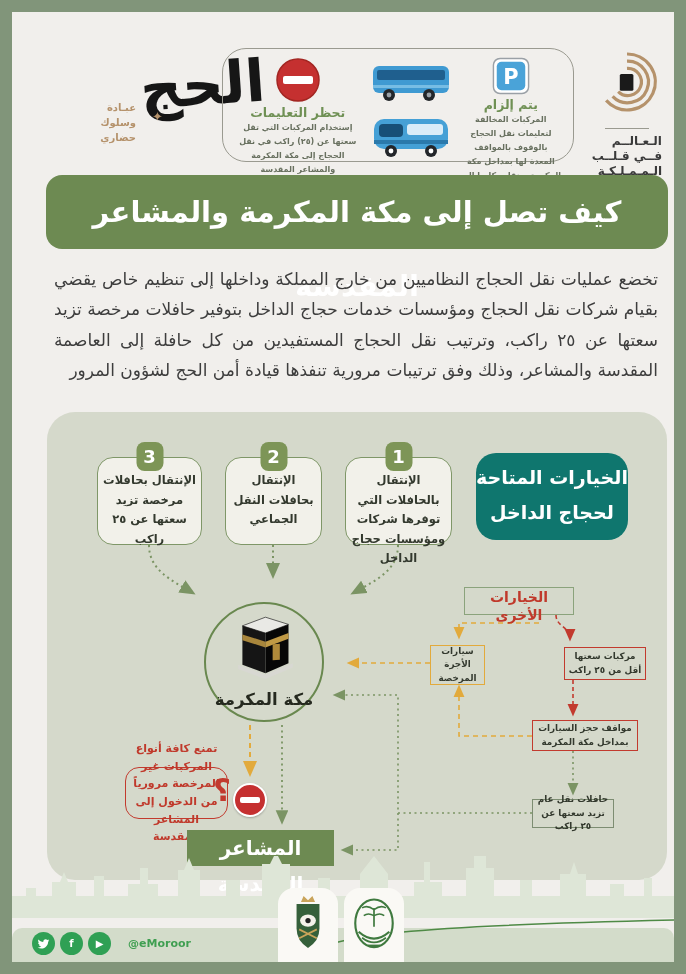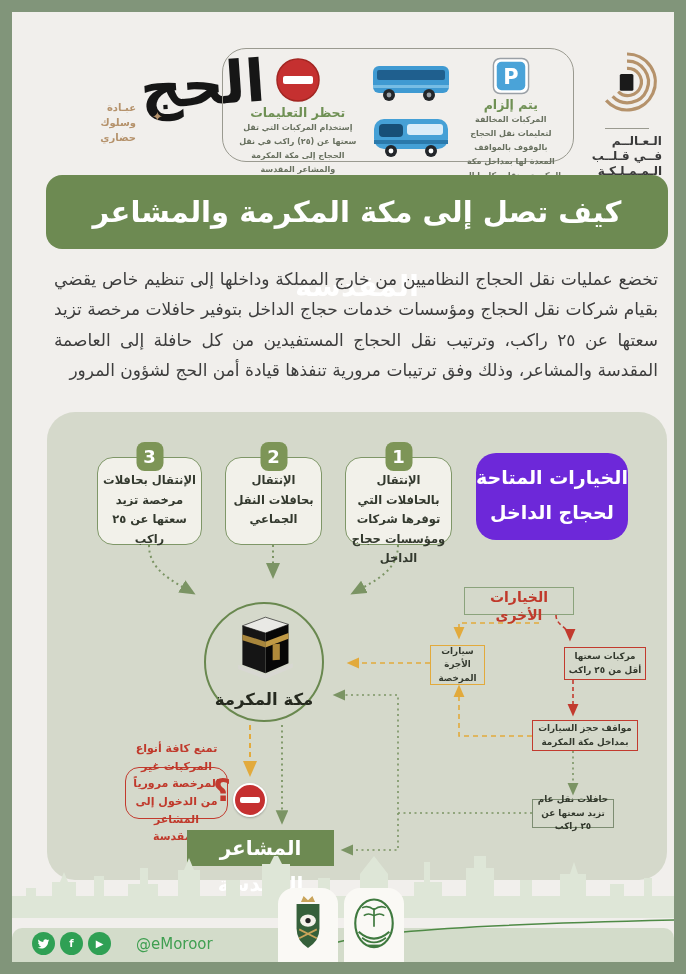--- a/index.html
+++ b/index.html
@@ -28,21 +28,21 @@
 
   
   .title-banner{left:34px;top:163px;width:622px;height:74px;background:#6d8a52;border-radius:16px;
                 color:#fff;font-size:29px;font-weight:bold;text-align:center;line-height:74px;direction:rtl;}
   .intro{left:42px;top:252px;width:604px;color:#3d3d3d;font-size:17px;font-weight:normal;
          line-height:1.78;direction:rtl;text-align:justify;}
 
   
   .panel{left:35px;top:400px;width:620px;height:468px;background:#d5d9cb;border-radius:28px;}
   .flow-svg{position:absolute;left:0;top:0;width:620px;height:468px;}
-  .opt-green{left:429px;top:41px;width:152px;height:87px;background:#6d28d9;border-radius:20px;
+  .opt-green{left:429px;top:41px;width:152px;height:87px;background:#0f766e;border-radius:20px;
              color:#fff;font-size:19px;font-weight:bold;text-align:center;line-height:1.85;
              padding-top:7px;direction:rtl;}
   .opt-box{top:45px;height:88px;background:#f2f1ea;border:1.6px solid #7f9768;border-radius:16px;
            color:#33392e;font-size:11.5px;font-weight:bold;text-align:center;line-height:1.7;
            padding:13px 5px 4px;direction:rtl;}
   .badge{position:absolute;top:-16px;left:50%;transform:translateX(-50%);width:27px;height:29px;
          background:#7d9557;border-radius:8px;color:#fff;font-size:18px;font-weight:bold;
          text-align:center;line-height:29px;}
   .kaaba-circle{left:157px;top:190px;width:120px;height:120px;border:2.5px solid #69884f;
                 border-radius:50%;text-align:center;}
@@ -69,21 +69,21 @@
   
   .skyline{left:0;right:0;bottom:44px;height:62px;}
   .band{left:0;right:0;bottom:0;height:34px;background:#d3dcca;border-radius:10px 10px 0 0;}
   .curve{left:0;right:0;bottom:0;height:56px;pointer-events:none;}
   .tab{bottom:0;width:60px;height:74px;background:#faf9f5;border-radius:16px 16px 0 0;
        display:flex;align-items:center;justify-content:center;}
   .tab1{left:266px;} .tab2{left:332px;}
   .social{left:20px;bottom:7px;display:flex;align-items:center;gap:5px;}
   .sicon{width:23px;height:23px;border-radius:50%;background:#2fa054;color:#fff;display:flex;
          align-items:center;justify-content:center;font-size:10px;font-weight:bold;}
-  .handle{color:#3f9f51;font-size:15px;font-weight:normal;margin-left:20px;}
+  .handle{color:#3f9f51;font-size:11px;font-weight:bold;margin-left:12px;}
 </style>
 </head>
 <body>
 
 <div class="poster">
 
   <div class="abs callig">
     <span class="glyph">الحج</span>
     <span class="orn">✦</span>
   </div>

